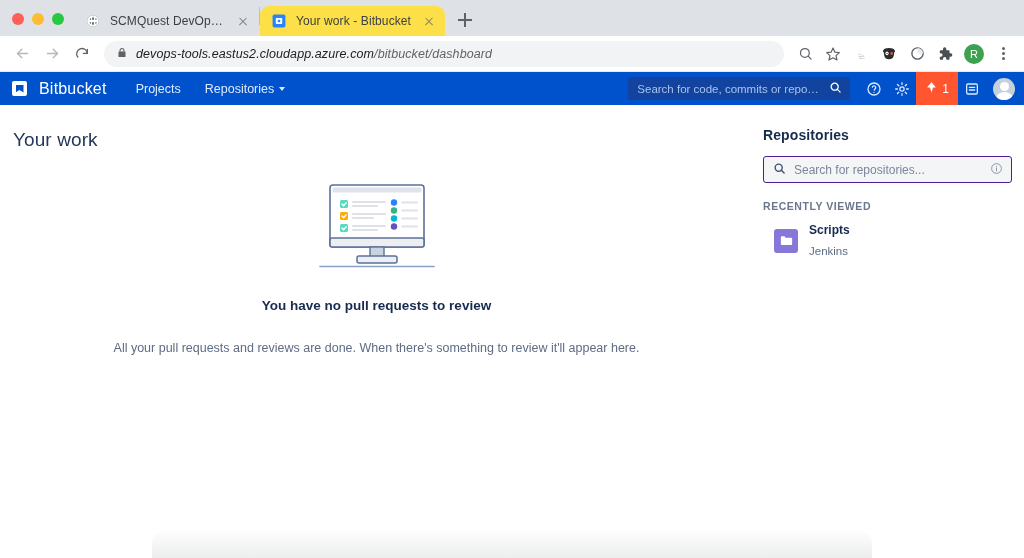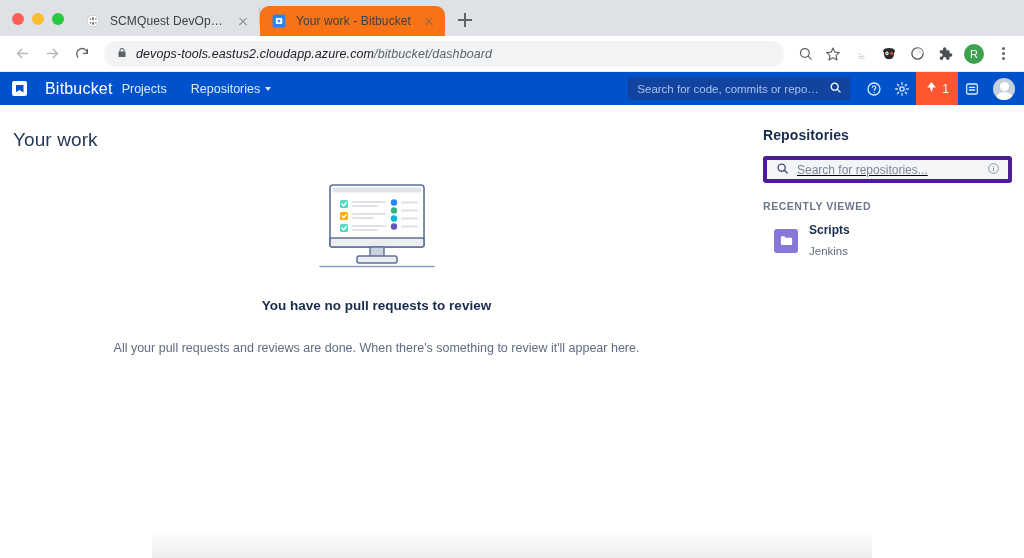--- a/index.html
+++ b/index.html
@@ -23,21 +23,21 @@
   .light.red { background: #ff5f57; }
   .light.yellow { background: #febc2e; }
   .light.green { background: #28c840; }
 
   .tab {
     height: 30px; width: 185px; display: flex; align-items: center;
     padding: 0 8px 0 11px; gap: 9px; border-radius: 9px 9px 0 0;
     font-size: 12px; color: #3c4043; position: relative;
   }
   .tab.inactive { background: transparent; }
-  .tab.active { background: #f97316; }
+  .tab.active { background: #fde047; }
   .tab .favicon { width: 16px; height: 16px; flex: 0 0 16px; display:flex; align-items:center; justify-content:center;}
   .tab .tab-title {
     flex: 1 1 auto; white-space: nowrap; overflow: hidden;
     text-overflow: ellipsis; font-size: 12px; letter-spacing: .1px;
   }
   .tab .tabclose {
     width: 16px; height: 16px; flex: 0 0 16px; position: relative; opacity: .75;
   }
   .tab .tabclose::before, .tab .tabclose::after {
     content:""; position: absolute; left: 3px; top: 7.5px; width: 10px; height: 1.3px;
@@ -81,21 +81,21 @@
     justify-content: center; margin: 0 4px; font-weight: 400;
   }
   .kebab { width: 20px; display: flex; flex-direction: column; align-items: center; gap: 2.4px; }
   .kebab span { width: 3px; height: 3px; border-radius: 50%; background: #5f6368; display:block; }
 
   
   .bb-header {
     height: 33px; background: #0052cc; display: flex; align-items: center;
     padding: 0 9px 0 12px; gap: 0;
   }
-  .bb-logo { display: flex; align-items: center; gap: 18px; }
+  .bb-logo { display: flex; align-items: center; gap: 12px; margin-right: 20px; }
   .bb-logo .mark {
     width: 15px; height: 15px; background: #fff; border-radius: 2px;
     display: flex; align-items: center; justify-content: center;
   }
   .bb-logo .mark i {
     display:block; width: 8px; height: 8px; background: #0052cc;
     clip-path: polygon(0 0,100% 0,100% 100%,50% 70%,0 100%);
   }
   .bb-logo .word { color: #fff; font-size: 16px; letter-spacing: .2px; }
 
@@ -156,22 +156,22 @@
   }
 
   
   .illus { width: 130px; height: 92px; }
 
   
   .side-col { width: 271px; flex: 0 0 271px; padding: 22px 12px 0 10px; }
   .side-title { font-size: 14px; color: #172b4d; font-weight: bold; letter-spacing: .1px;}
   .repo-search {
     margin-top: 13px; height: 27px; background: #f4f5f7;
-    border: 4px solid #4c1d95; border-radius: 3px;
-    display: flex; align-items: center; padding: 0 8px 0 9px; gap: 8px; text-decoration: underline;
+    border: 1px solid #4c1d95; border-radius: 3px;
+    display: flex; align-items: center; padding: 0 8px 0 9px; gap: 8px;
   }
   .repo-search .ph { flex: 1 1 auto; font-size: 12px; color: #7a869a; }
   .side-label {
     margin-top: 17px; font-size: 10.5px; color: #6b778c;
     letter-spacing: .55px; font-weight: bold;
   }
   .repo-item { margin-top: 11px; display: flex; align-items: center; gap: 11px; padding-left: 11px; }
   .repo-avatar {
     width: 24px; height: 24px; border-radius: 3px; background: #8777d9;
     flex: 0 0 24px; display: flex; align-items: center; justify-content: center;

